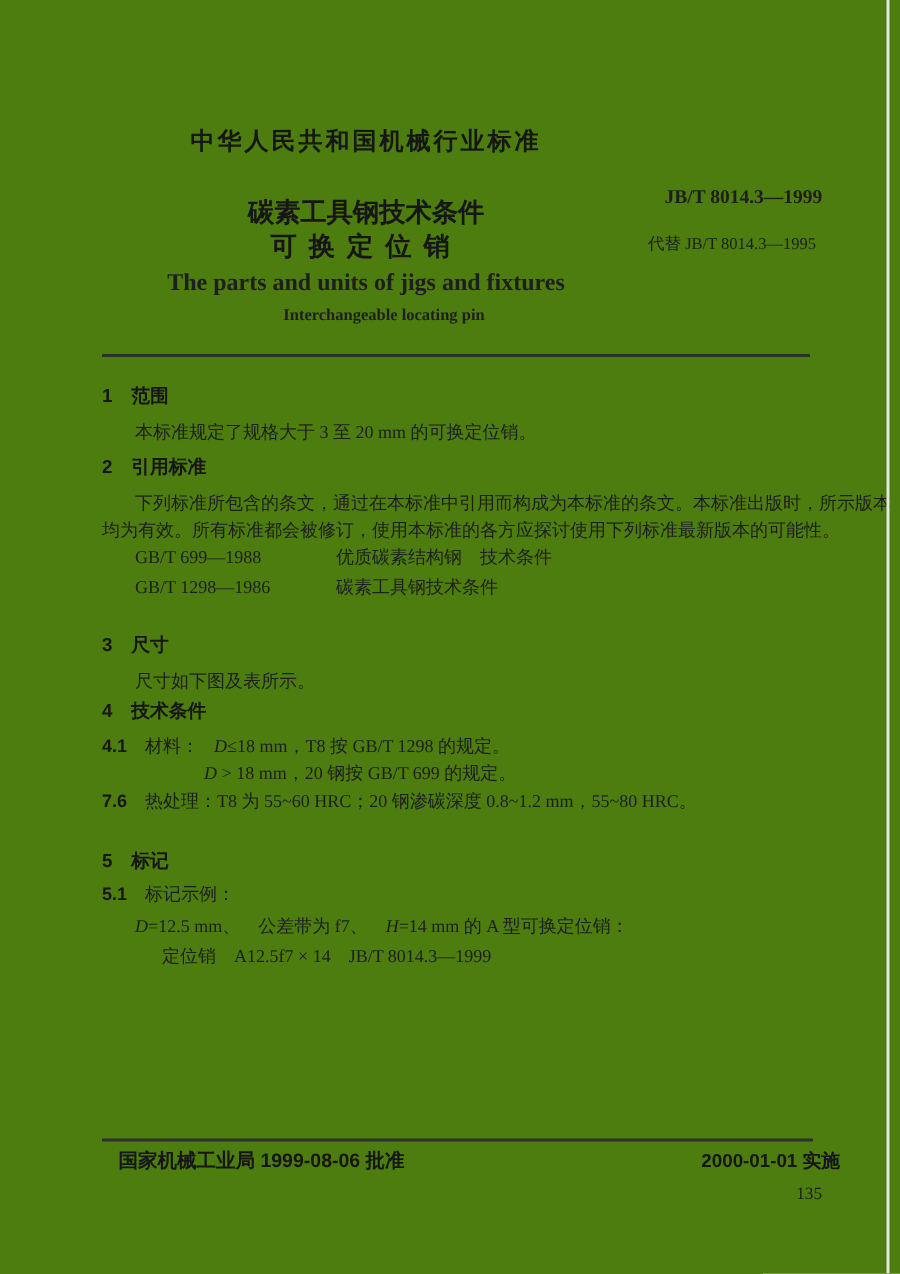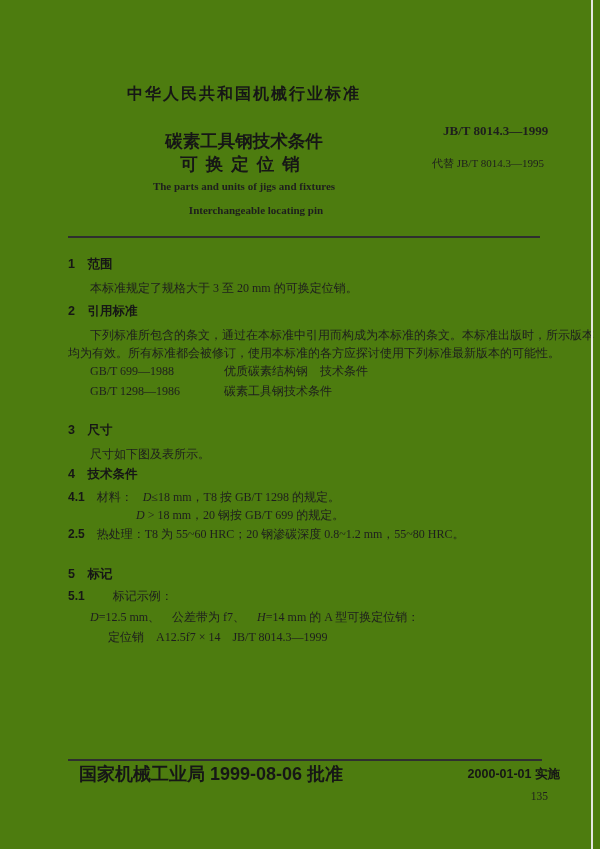--- a/index.html
+++ b/index.html
@@ -56,21 +56,21 @@
 <body>
 
 <div class="page">
 
   <div class="center-block heiti" style="top:84px; font-size:16px; letter-spacing:2px;">中华人民共和国机械行业标准</div>
 
   <div class="center-block heiti" style="top:129px; font-size:17.5px;">碳素工具钢技术条件</div>
 
   <div class="center-block heiti" style="top:152px; font-size:17.5px; letter-spacing:8px;">可换定位销</div>
 
-  <div class="center-block" style="top:180px; font-size:11px; font-weight:bold;">The parts and units of jigs and fixtures</div>
+  <div class="center-block" style="top:180px; font-size:16px; font-weight:bold;">The parts and units of jigs and fixtures</div>
 
   <div class="center-block" style="top:204px; font-size:11px; font-weight:bold;padding-left:12px;">Interchangeable locating pin</div>
 
   <div class="ln" style="left:443px; top:123px; font-size:13px; font-weight:bold;">JB/T 8014.3—1999</div>
 
   <div class="ln" style="left:432px; top:155px; font-size:11px;">代替 JB/T 8014.3—1995</div>
 
   <div class="rule" style="left:68px; top:236px; width:472px;"></div>
 
   <div class="ln heiti sec-head" style="left:68px; top:256px;">1　范围</div>
@@ -93,38 +93,38 @@
   <div class="ln heiti sec-head" style="left:68px; top:466px;">4　技术条件</div>
 
   <div class="ln" style="left:68px; top:489px;">
     <span class="num">4.1</span><span style="margin-left:12px;">材料：</span><span style="margin-left:10px;"><span class="var">D</span><span>≤18 mm，T8 按 GB/T 1298 的规定。</span></span>
   </div>
   <div class="ln" style="left:136px; top:507px;">
     <span class="var">D</span><span> &gt; 18 mm，20 钢按 GB/T 699 的规定。</span>
   </div>
 
   <div class="ln" style="left:68px; top:526px;">
-    <span class="num">2.5</span><span style="margin-left:12px;">热处理：T8 为 55~60 HRC；20 钢渗碳深度 0.8~1.2 mm，55~80 HRC。</span>
+    <span class="num">7.6</span><span style="margin-left:12px;">热处理：T8 为 55~60 HRC；20 钢渗碳深度 0.8~1.2 mm，55~80 HRC。</span>
   </div>
 
 
   <div class="ln heiti sec-head" style="left:68px; top:566px;">5　标记</div>
 
   <div class="ln" style="left:68px; top:588px;">
-    <span class="num">5.1</span><span style="margin-left:28px;">标记示例：</span>
+    <span class="num">5.1</span><span style="margin-left:12px;">标记示例：</span>
   </div>
 
   <div class="ln" style="left:90px; top:609px;">
     <span class="var">D</span><span>=12.5 mm、　公差带为 f7、　</span><span class="var">H</span><span>=14 mm 的 A 型可换定位销：</span>
   </div>
 
   <div class="ln" style="left:108px; top:629px;">定位销　A12.5f7 × 14　JB/T 8014.3—1999</div>
 
   <div class="rule" style="left:68px; top:759px; width:474px;"></div>
 
-  <div class="ln heiti" style="left:68px; top:766px; font-size:18px;padding-left:11px;">国家机械工业局  1999-08-06  批准</div>
+  <div class="ln heiti" style="left:68px; top:766px; font-size:13px;padding-left:11px;">国家机械工业局  1999-08-06  批准</div>
 
   <div class="ln heiti" style="right:40px; top:766px; font-size:12.5px;">2000-01-01  实施</div>
 
   <div class="ln" style="right:52px; top:788px; font-size:11.5px;">135</div>
 
   <div class="scan-edge"></div>
 </div>
 
 </body></html>

